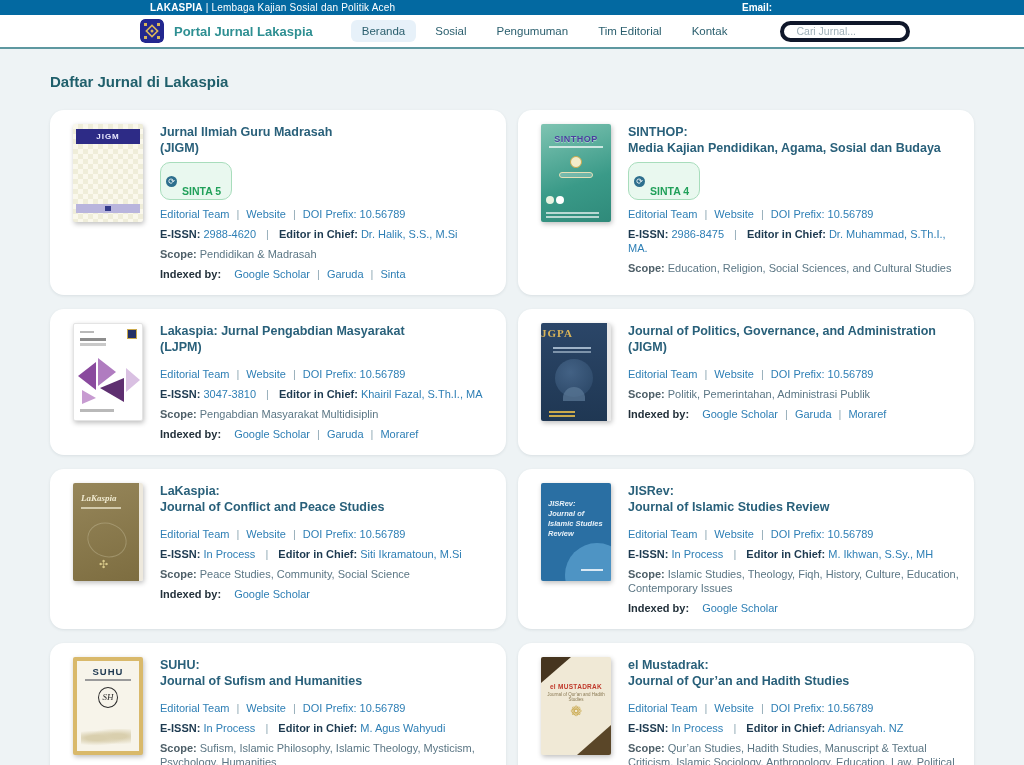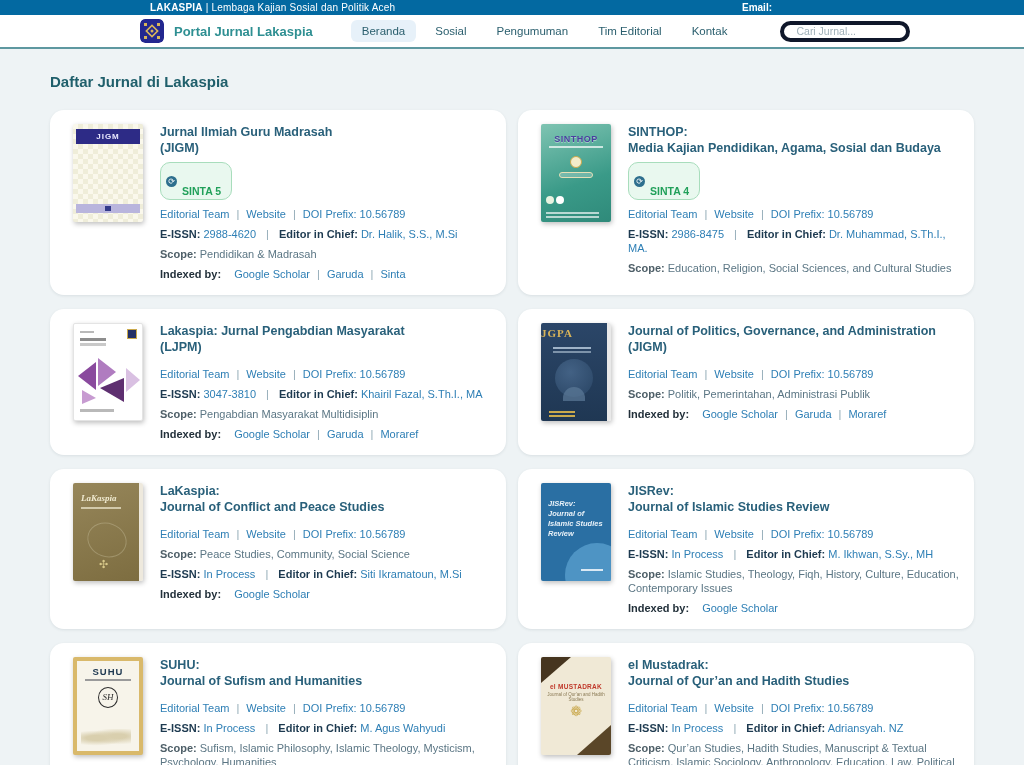--- a/index.html
+++ b/index.html
@@ -337,29 +337,29 @@
           <div class="emb">✣</div>
         </div>
       </div>
       <div class="info">
         <div class="card-title">
           <span>LaKaspia:</span>
           <span>Journal of Conflict and Peace Studies</span>
         </div>
         <div class="row" style="margin-top:12px;"><a class="lnk">Editorial Team</a><span class="sep">|</span><a class="lnk">Website</a><span class="sep">|</span><a class="lnk">DOI Prefix: 10.56789</a></div>
         <div class="row">
+          <span class="lbl-navy">E-ISSN:</span>
+          <span class="val">In Process</span>
+          <span class="sep">|</span>
+          <span class="lbl-navy">Editor in Chief:</span>
+          <span class="val">Siti Ikramatoun, M.Si</span>
+        </div>
+        <div class="row">
           <span class="lbl-gray">Scope:</span>
           <span class="scope-text">Peace Studies, Community, Social Science</span>
-        </div>
-        <div class="row">
-          <span class="lbl-navy">E-ISSN:</span>
-          <span class="val">In Process</span>
-          <span class="sep">|</span>
-          <span class="lbl-navy">Editor in Chief:</span>
-          <span class="val">Siti Ikramatoun, M.Si</span>
         </div>
         <div class="row">
           <span class="lbl-dark">Indexed by:</span>
           <span class="idx-list"><a class="lnk">Google Scholar</a></span>
         </div>
       </div>
     </div>
 
     <div class="card">
       <div class="cover-wrap">

